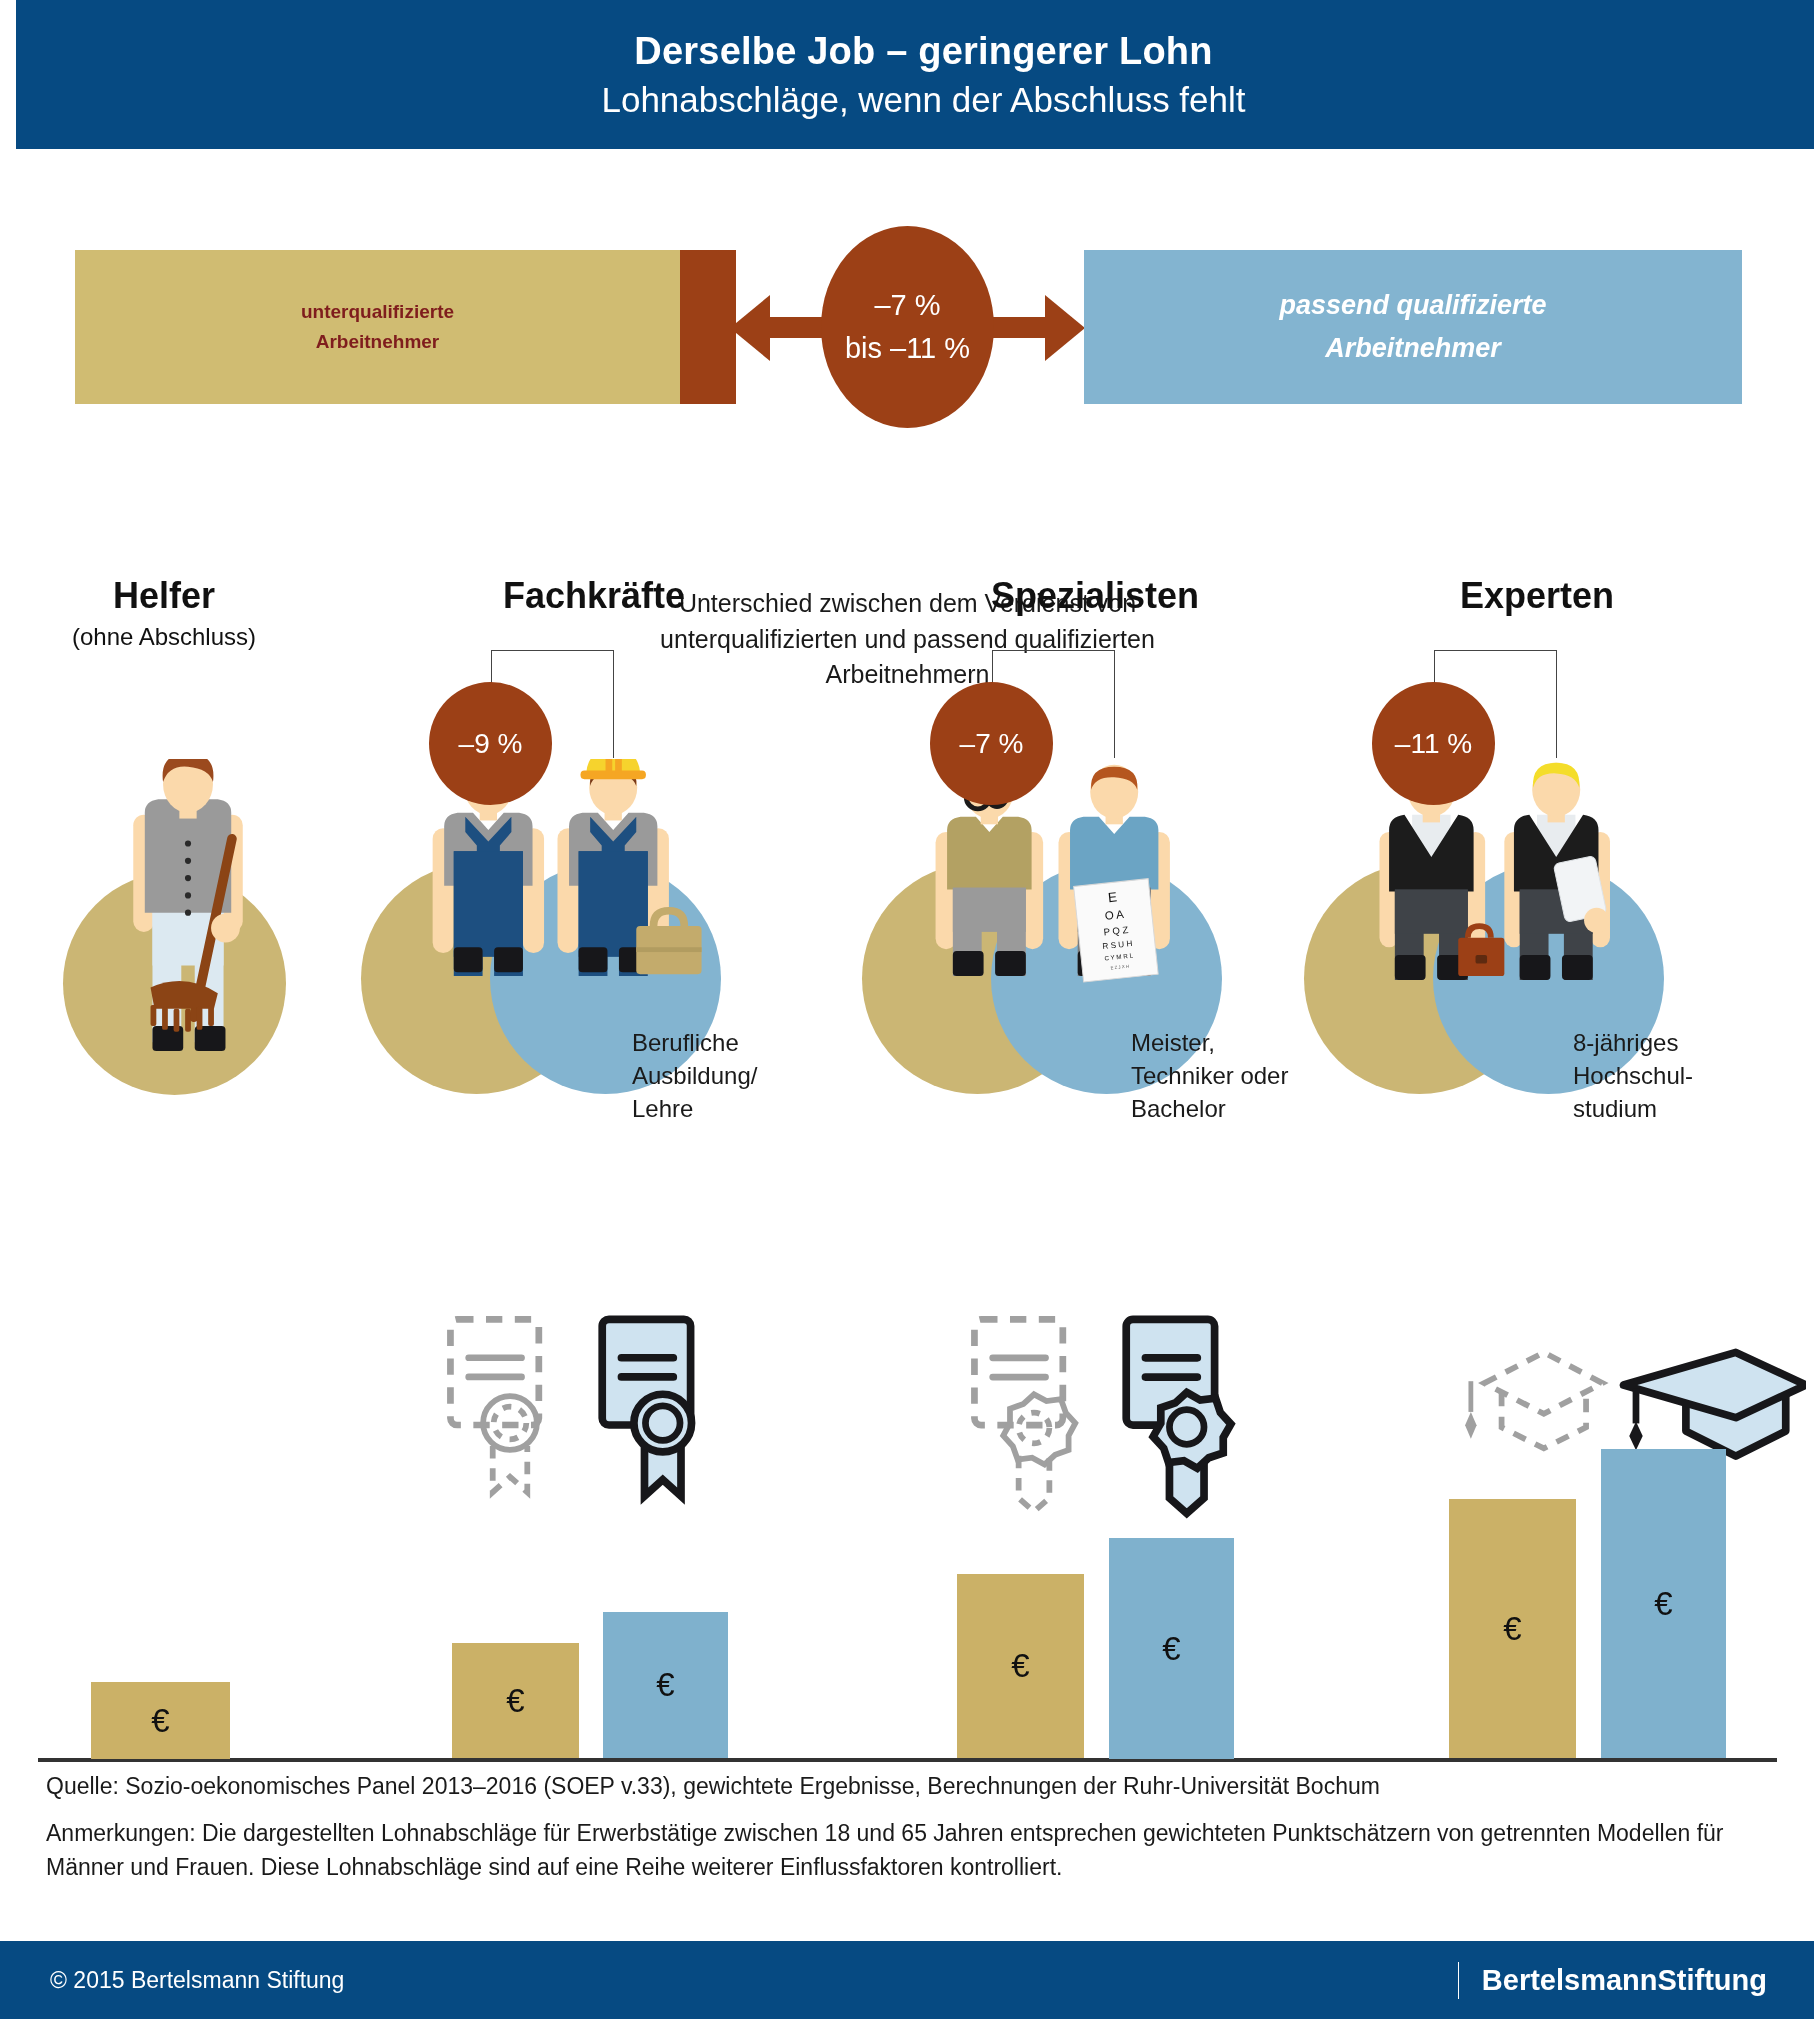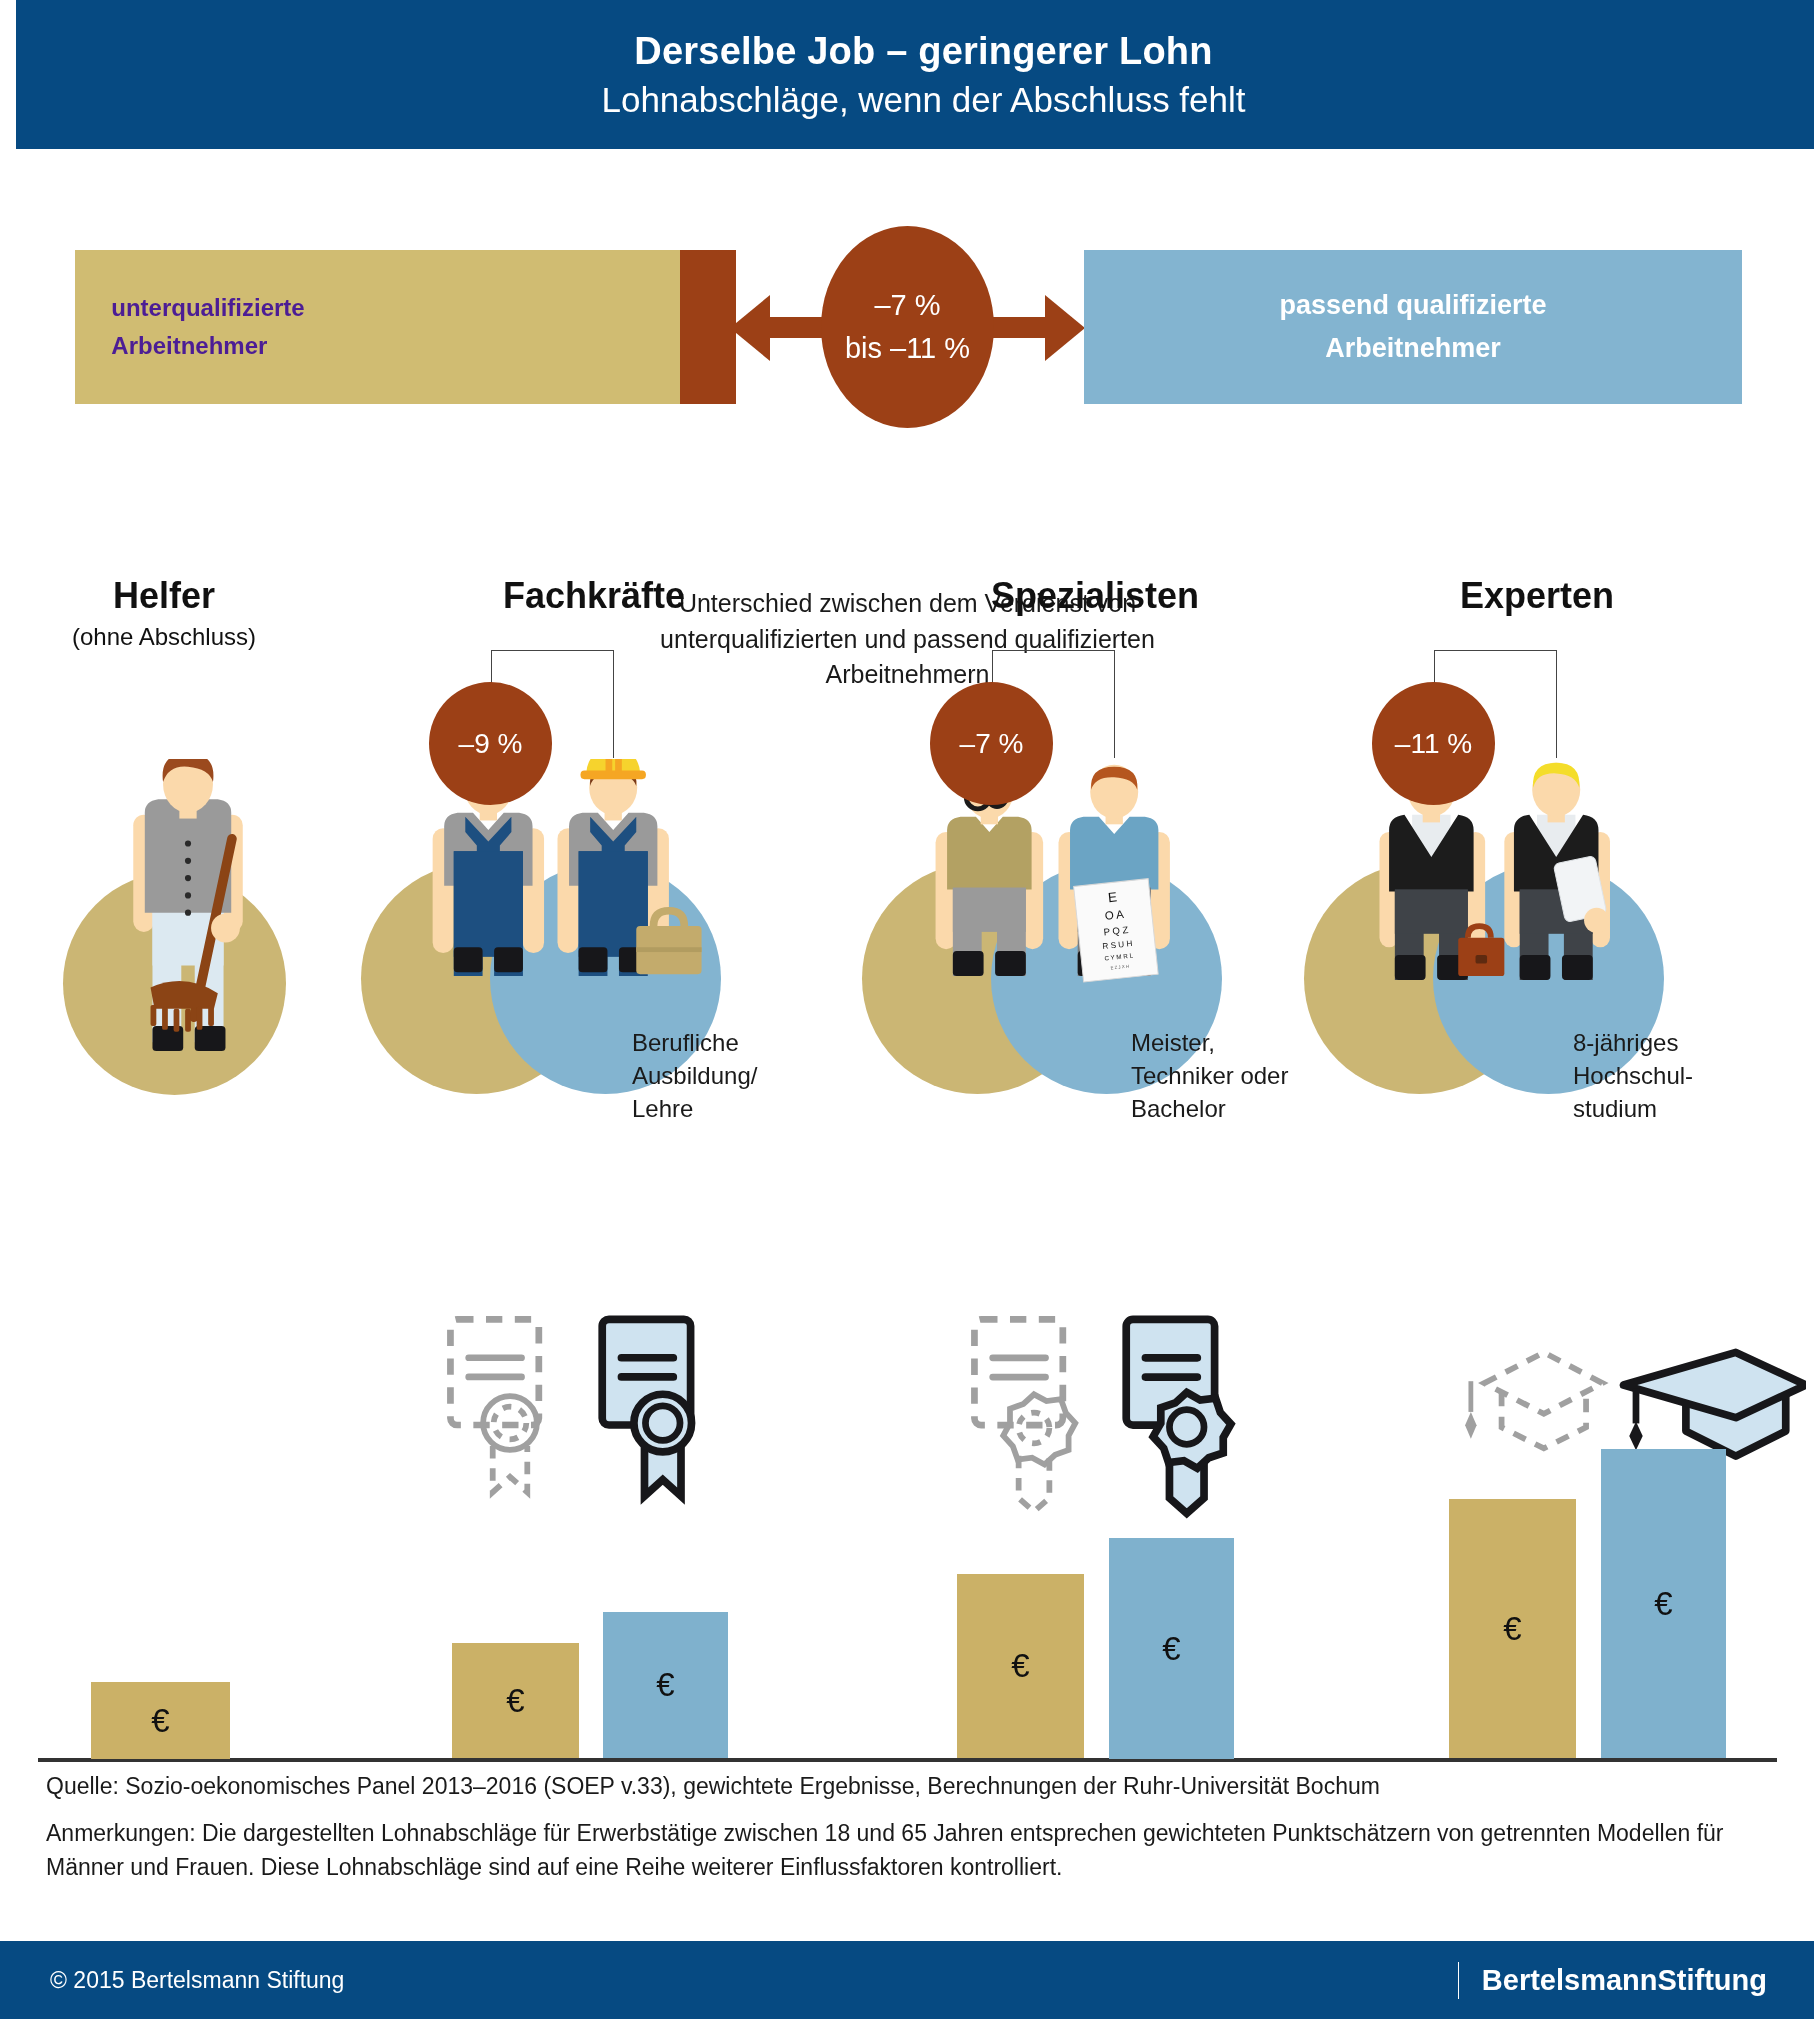--- a/index.html
+++ b/index.html
@@ -31,32 +31,32 @@
   
   .banner { position: absolute; left: 0; top: 149px; width: 1815px; height: 279px; }
 
   .band-left {
     position: absolute; left: 75px; top: 101px;
     width: 605px; height: 154px;
     background: #d0bc72;
     display: flex; align-items: center; justify-content: center;
   }
   .band-left-label {
-    color: #4c1d95; font-size: 24px; font-weight: bold;
-    text-align: left; line-height: 1.6; width: 88%;
+    color: #7f1d1d; font-size: 19px; font-weight: bold;
+    text-align: center; line-height: 1.6; width: 88%;
   }
   .band-left-cap {
     position: absolute; left: 680px; top: 101px;
     width: 56px; height: 154px; background: #9c4016;
   }
   .band-right {
     position: absolute; left: 1084px; top: 101px;
     width: 658px; height: 154px;
     background: #83b4d0;
-    display: flex; align-items: center; justify-content: center;
+    display: flex; align-items: center; justify-content: center; font-style: italic;
   }
   .band-right-label {
     color: #ffffff; font-size: 27px; font-weight: bold;
     text-align: center; line-height: 1.6; width: 88%;
   }
 
   
   .arrow-shaft {
     position: absolute; left: 745px; top: 168px;
     width: 327px; height: 21px; background: #9c4016;

